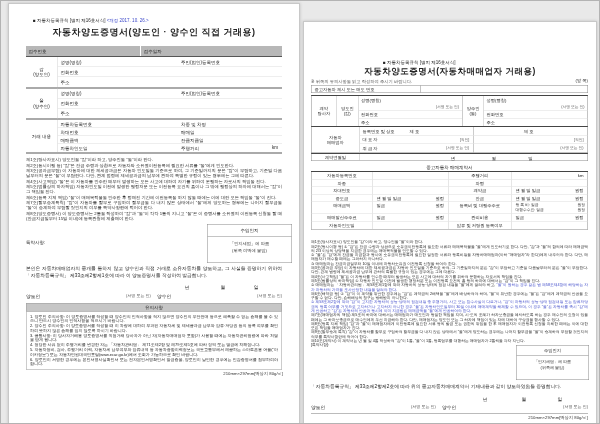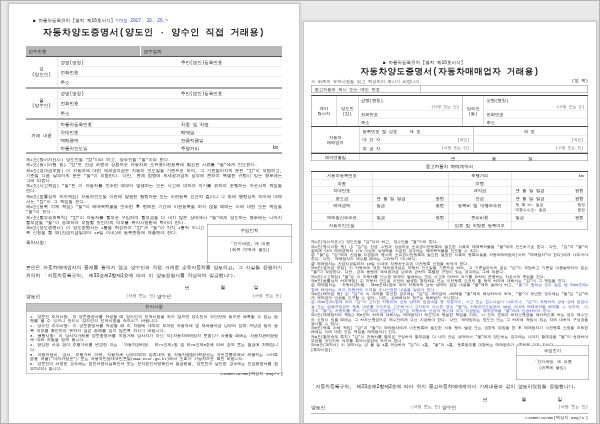--- a/index.html
+++ b/index.html
@@ -1,21 +1,21 @@
 <!DOCTYPE html>
 <html><head>
 <meta charset="utf-8">
 <style>
   html,body{margin:0;padding:0;}
   body{
     width:600px;height:424px;position:relative;overflow:hidden;
     background:#e9e9e9;border:1px solid #b3b3b3;box-sizing:border-box;
     font-family:"Liberation Sans","DejaVu Sans",sans-serif;color:#222;
   }
-  .page{position:absolute;background:#fff;border:1px solid #c8c8c8;box-shadow:0 0 3px rgba(0,0,0,.18);font-family:Liberation Mono, monospace;}
+  .page{position:absolute;background:#fff;border:1px solid #c8c8c8;box-shadow:0 0 3px rgba(0,0,0,.18);}
   #leftPage{left:7px;top:2px;width:290px;height:419px;}
   #rightPage{left:302px;top:20px;width:292px;height:417px;}
   .inner{position:absolute;left:0;top:0;transform:scale(.5);transform-origin:0 0;}
   #leftPage .inner{width:580px;height:838px;}
   #rightPage .inner{width:584px;height:834px;}
 
   .abs{position:absolute;}
   .blu{color:#3a46c8;}
   .gray-txt{color:#555;}
   .ctr{text-align:center;}

